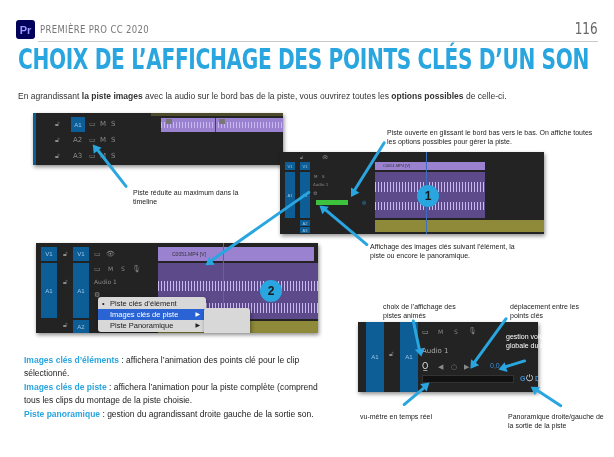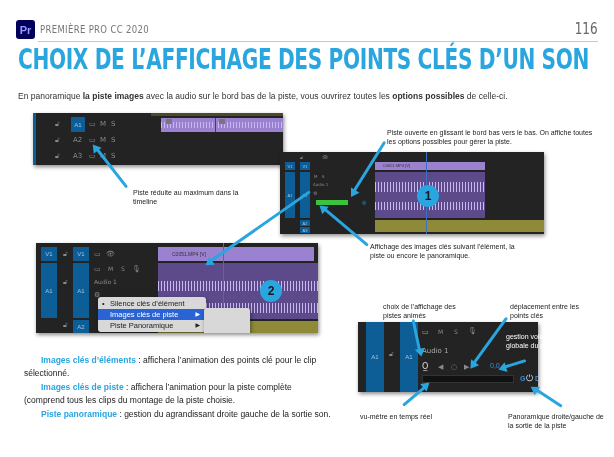--- a/index.html
+++ b/index.html
@@ -35,33 +35,33 @@
   .badge { width: 22px; height: 22px; border-radius: 50%; background: #29a5df; color: #1a1a1a; font-weight: bold; font-size: 12px; display: flex; align-items: center; justify-content: center; }
 
   
   .ctx { background: #d8d8d8; border-radius: 3px; box-shadow: 1px 2px 4px rgba(0,0,0,.4); font-size: 7.5px; color: #222; }
   .ctx-item { height: 11px; line-height: 11px; padding: 0 6px 0 12px; position: relative; white-space: nowrap; }
   .ctx-item.sel { background: #2a63d4; color: #fff; }
   .ctx-item .arrowr { position: absolute; right: 6px; font-size: 6px; }
   .bullet { position: absolute; left: 4px; }
 
   .desc { left: 24px; font-size: 8.5px; line-height: 13px; color: #222; width: 310px; }
-  .desc .key { color: #29a5df; font-weight: bold; margin-left: 17px; }
+  .desc .key { color: #29a5df; font-weight: bold; }
 </style>
 </head>
 <body>
 
 <div class="abs pr-logo">Pr</div>
 <div class="abs app-title">PREMIÈRE PRO CC 2020</div>
 <div class="abs page-num">116</div>
 <div class="abs header-rule"></div>
 <div class="abs main-title">CHOIX DE L’AFFICHAGE DES POINTS CLÉS D’UN SON</div>
 
 <div class="abs intro">
-  <span>En panoramique </span><b>la piste images</b><span> avec la audio sur le bord bas de la piste, vous ouvrirez toutes les </span><b>options possibles</b><span> de celle-ci.</span>
+  <span>En agrandissant </span><b>la piste images</b><span> avec la audio sur le bord bas de la piste, vous ouvrirez toutes les </span><b>options possibles</b><span> de celle-ci.</span>
 </div>
 
 <div class="abs panel" style="left:33px;top:113px;width:250px;height:52px;">
   <div class="abs" style="left:0;top:0;width:3px;height:52px;background:#0d5e96;"></div>
   <div class="abs" style="left:118px;top:0;width:132px;height:3px;background:#4b4b2b;"></div>
 
   <div class="abs" style="left:0;top:4px;width:250px;height:15px;">
     <span class="abs ico" style="left:22px;top:3px;">🔓︎</span>
     <span class="abs track-blue" style="left:38px;top:0;width:14px;height:15px;">A1</span>
     <span class="abs ico" style="left:56px;top:3px;">▭</span>
@@ -135,21 +135,21 @@
   <div class="abs clip" style="left:122px;top:4px;width:156px;height:14px;font-size:5px;color:#333;padding-left:14px;line-height:14px;">C0051.MP4 [V]</div>
   <div class="abs clip-dark" style="left:122px;top:20px;width:160px;height:56px;">
     <div class="abs wave" style="left:0;top:18px;width:160px;height:10px;"></div>
     <div class="abs wave" style="left:0;top:40px;width:160px;height:10px;"></div>
   </div>
   <div class="abs yellow" style="left:122px;top:78px;width:160px;height:12px;"></div>
   <div class="abs playhead" style="left:187px;top:0;height:90px;"></div>
   <div class="abs badge" style="left:224px;top:37px;">2</div>
 
   <div class="abs ctx" style="left:62px;top:54px;width:108px;padding:1px 0;">
-    <div class="ctx-item"><span class="bullet">•</span><span>Silence clés d’élément</span></div>
+    <div class="ctx-item"><span class="bullet">•</span><span>Piste clés d’élément</span></div>
     <div class="ctx-item sel"><span>Images clés de piste</span><span class="arrowr">▶</span></div>
     <div class="ctx-item"><span>Piste Panoramique</span><span class="arrowr">▶</span></div>
   </div>
   <div class="abs ctx" style="left:168px;top:65px;width:46px;padding:1px 0;">
     <div class="ctx-item sel" style="padding-left:8px;margin-top:45px;">Volume</div>
     <div class="ctx-item" style="padding-left:8px;">Images</div>
   </div>
 </div>
 
 <div class="abs panel" style="left:358px;top:322px;width:180px;height:70px;">

